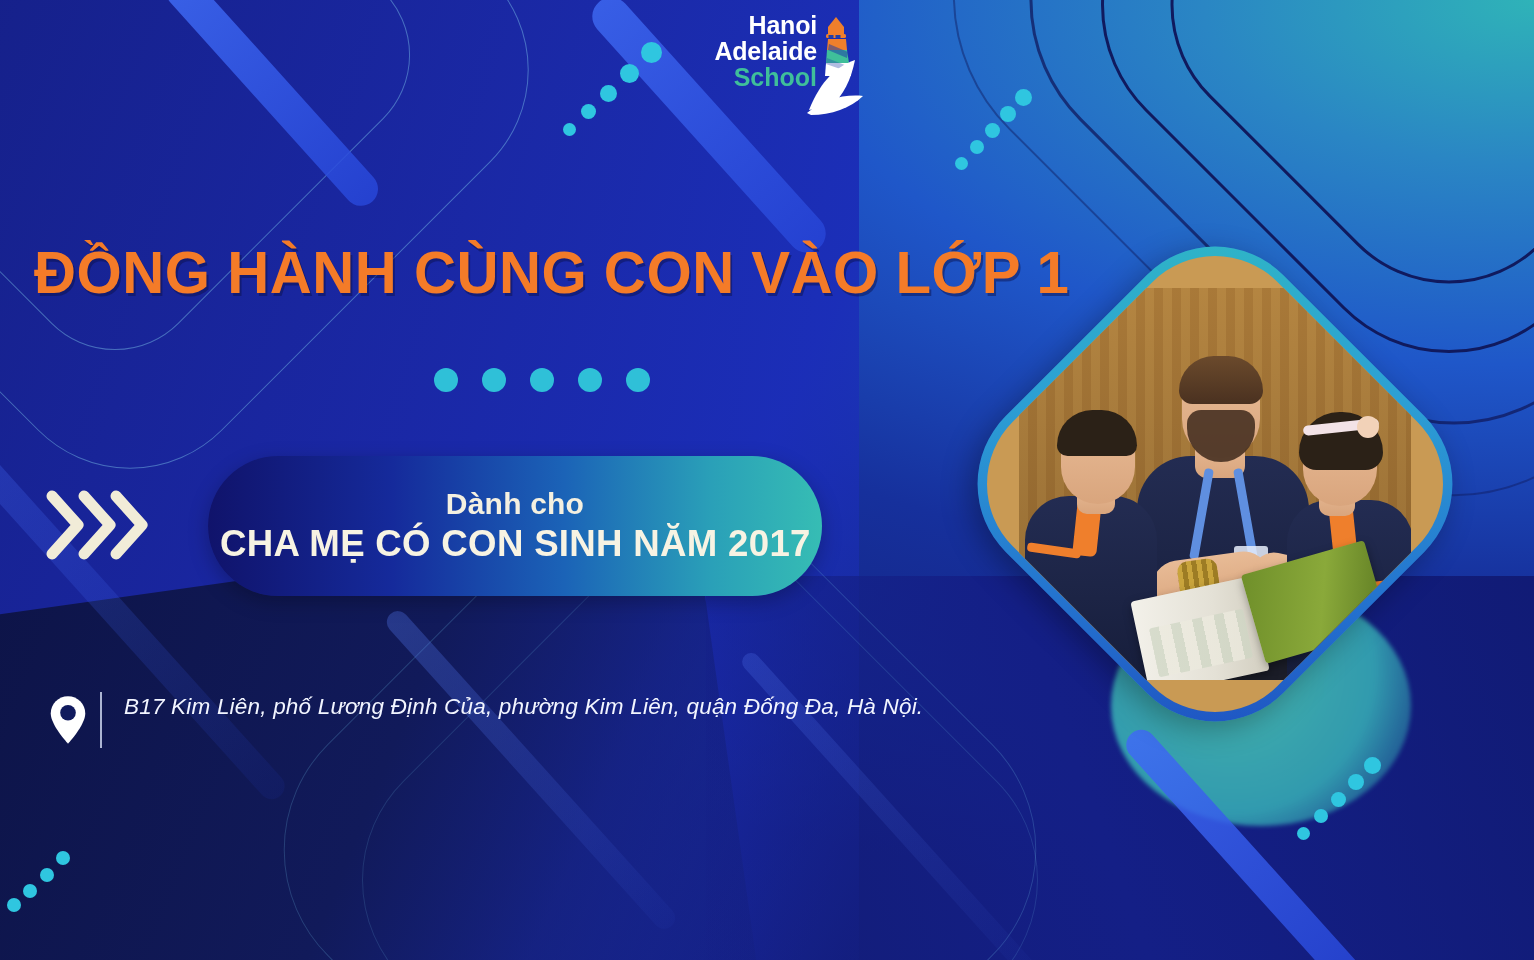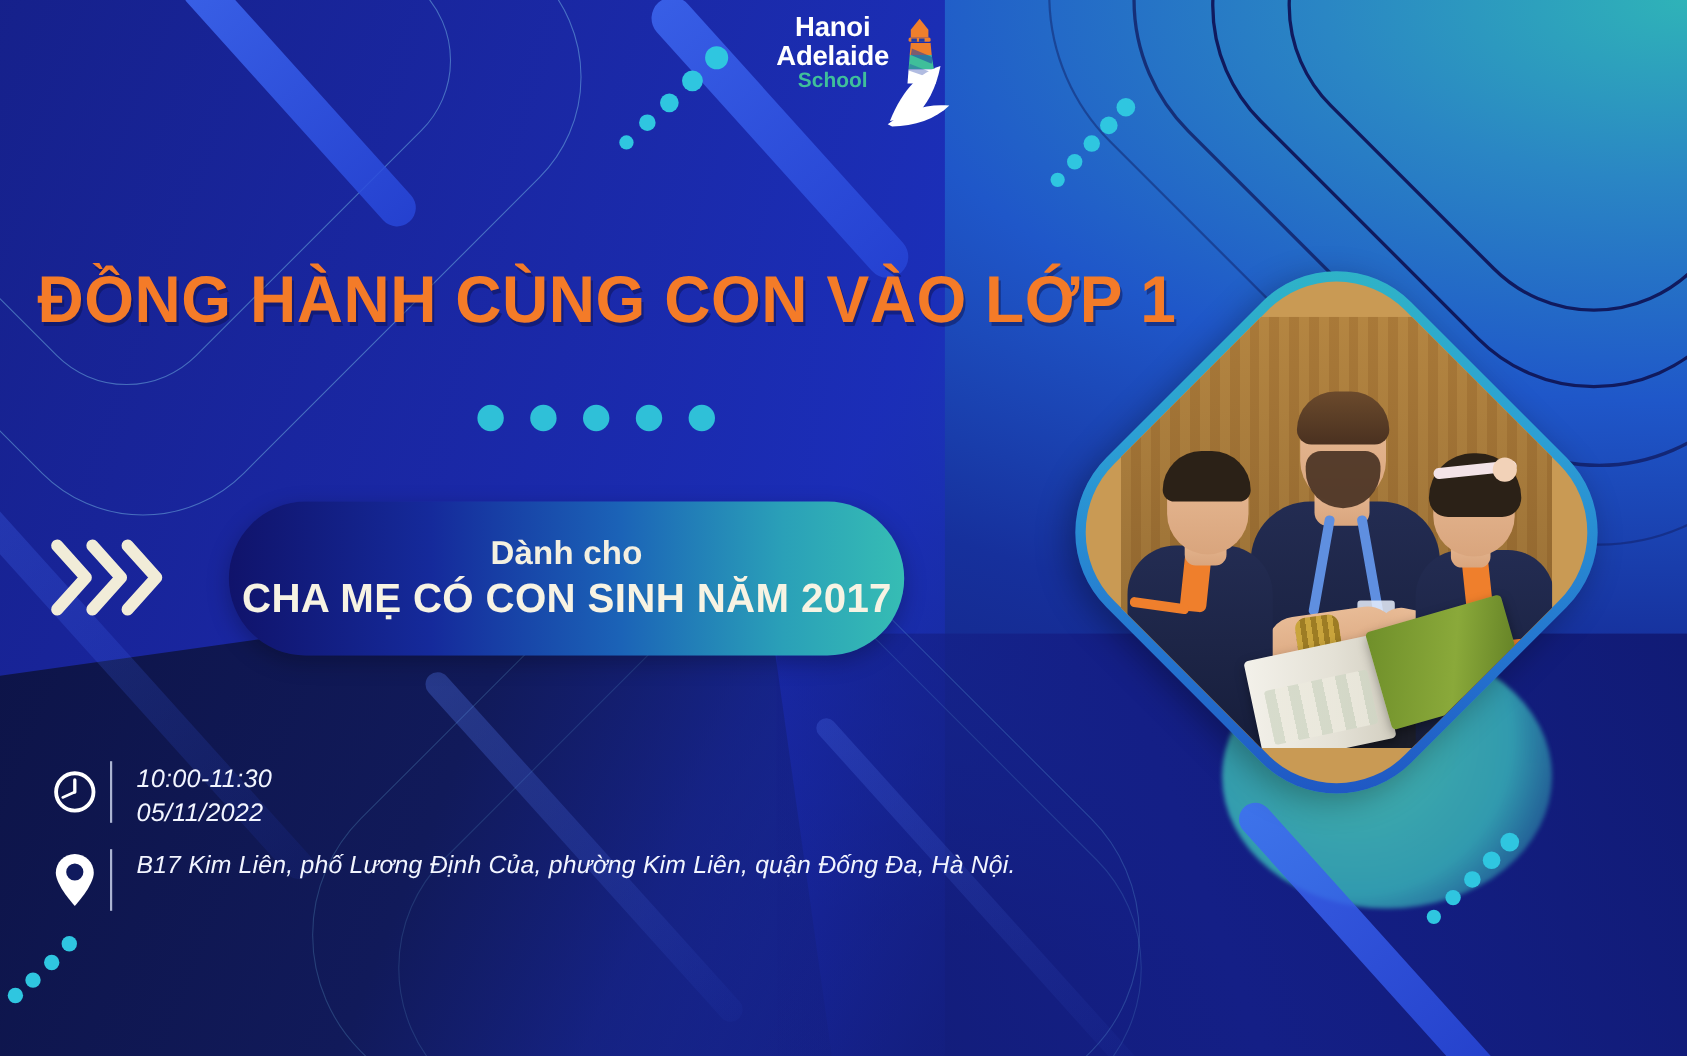--- a/index.html
+++ b/index.html
@@ -32,23 +32,23 @@
     background:radial-gradient(circle at 40% 35%,#4bc3b0 0%,#35a8b4 60%,rgba(53,168,180,0) 100%);
     opacity:.9;filter:blur(2px);
   }
   .stripe{position:absolute;border-radius:999px;transform:rotate(-42deg);transform-origin:center;}
   .sq{position:absolute;border-style:solid;border-radius:120px;transform:rotate(45deg);background:transparent;}
   .dot{position:absolute;border-radius:50%;background:#2fc6e0;}
   .thinarc{position:absolute;border:1.5px solid rgba(140,220,245,.40);border-radius:90px;transform:rotate(45deg);background:transparent;}
 
   
   .logo{position:absolute;left:697px;top:12px;width:180px;height:106px;}
-  .logo-text{position:absolute;left:0;top:0;width:120px;text-align:center;line-height:1.04;}
+  .logo-text{position:absolute;left:0;top:0;width:120px;text-align:right;line-height:1.04;}
   .logo-l1,.logo-l2{color:#ffffff;font-weight:bold;font-size:25px;letter-spacing:-.2px;}
-  .logo-l3{color:#3fbf9a;font-weight:bold;font-size:19px;}
+  .logo-l3{color:#3fbf9a;font-weight:bold;font-size:25px;}
   .lighthouse{position:absolute;left:106px;top:2px;width:66px;height:104px;}
 
   
   .badge{
     position:absolute;left:34px;top:148px;width:325px;height:72px;border-radius:999px;
     background:linear-gradient(180deg,#f6f1de 0%,#efe9d2 100%);
     display:flex;align-items:center;justify-content:center;
     box-shadow:0 4px 14px rgba(0,0,0,.22);
   }
   .badge span{
@@ -227,34 +227,20 @@
     </svg>
   </div>
 
   <div class="pill">
     <div class="l1">Dành cho</div>
     <div class="l2">CHA MẸ CÓ CON SINH NĂM 2017</div>
   </div>
 
   <div class="info">
 
-    <div class="inforow">
-      <div class="ico">
-        <svg viewBox="0 0 44 44" width="44" height="44">
-          <circle cx="22" cy="22" r="17" fill="none" stroke="#ffffff" stroke-width="3.5"></circle>
-          <line x1="22" y1="22" x2="22" y2="11" stroke="#ffffff" stroke-width="3" stroke-linecap="round"></line>
-          <line x1="22" y1="22" x2="11" y2="27" stroke="#ffffff" stroke-width="2.4" stroke-linecap="round"></line>
-        </svg>
-      </div>
-      <div class="vbar"></div>
-      <div>
-        <div class="itext">10:00-11:30</div>
-        <div class="itext">05/11/2022</div>
-      </div>
-    </div>
 
     <div class="inforow">
       <div class="ico">
         <svg viewBox="0 0 44 56" width="40" height="52">
           <path d="M22 2 C11.5 2 3 10.4 3 20.8 C3 33.6 22 54 22 54 C22 54 41 33.6 41 20.8 C41 10.4 32.5 2 22 2 Z" fill="#ffffff"></path>
           <circle cx="22" cy="20" r="8.6" fill="#101a5e"></circle>
         </svg>
       </div>
       <div class="vbar"></div>
       <div>

